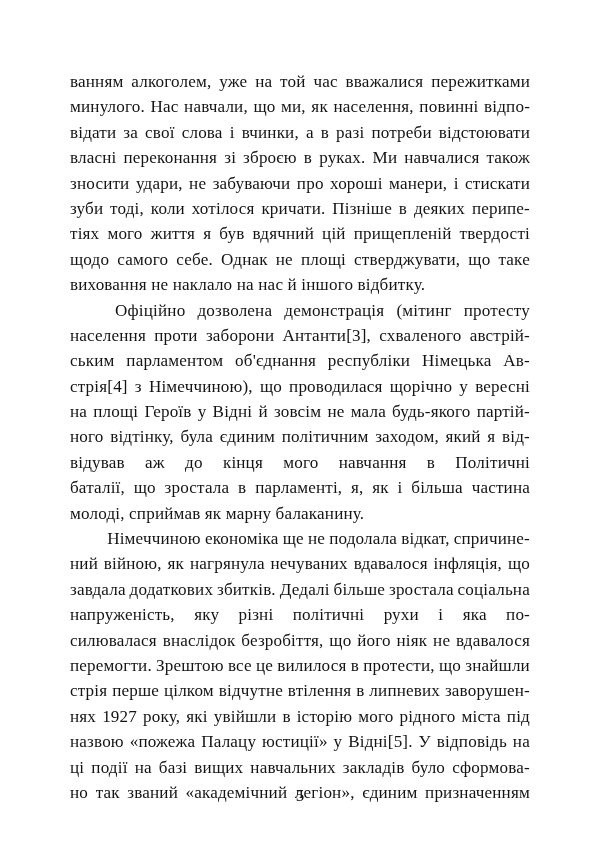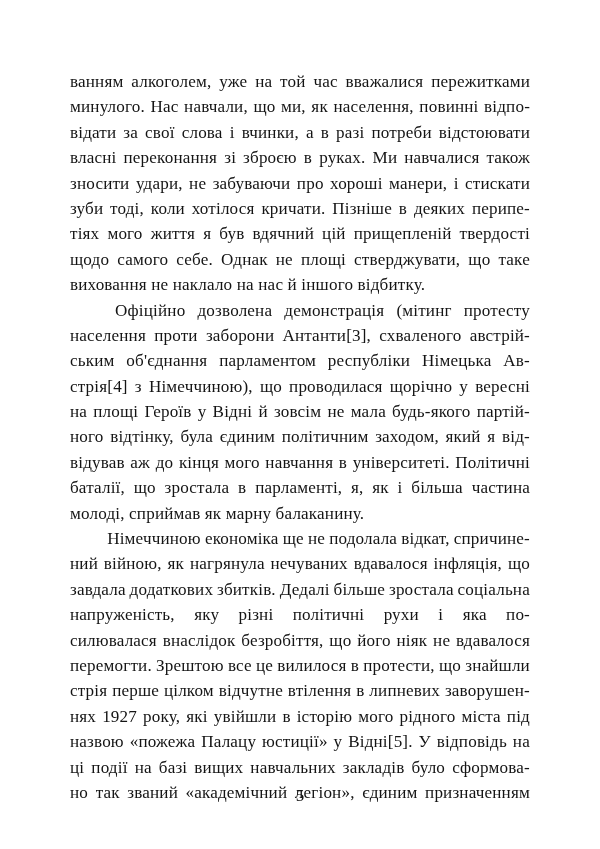--- a/index.html
+++ b/index.html
@@ -88,25 +88,25 @@
         <span class="line just"><span class="w">власні</span><span class="w">переконання</span><span class="w">зі</span><span class="w">зброєю</span><span class="w">в</span><span class="w">руках.</span><span class="w">Ми</span><span class="w">навчалися</span><span class="w">також</span></span>
         <span class="line just"><span class="w">зносити</span><span class="w">удари,</span><span class="w">не</span><span class="w">забуваючи</span><span class="w">про</span><span class="w">хороші</span><span class="w">манери,</span><span class="w">і</span><span class="w">стискати</span></span>
         <span class="line just"><span class="w">зуби</span><span class="w">тоді,</span><span class="w">коли</span><span class="w">хотілося</span><span class="w">кричати.</span><span class="w">Пізніше</span><span class="w">в</span><span class="w">деяких</span><span class="w">перипе-</span></span>
         <span class="line just"><span class="w">тіях</span><span class="w">мого</span><span class="w">життя</span><span class="w">я</span><span class="w">був</span><span class="w">вдячний</span><span class="w">цій</span><span class="w">прищепленій</span><span class="w">твердості</span></span>
         <span class="line just"><span class="w">щодо</span><span class="w">самого</span><span class="w">себе.</span><span class="w">Однак</span><span class="w">не</span><span class="w">площі</span><span class="w">стверджувати,</span><span class="w">що</span><span class="w">таке</span></span>
         <span class="line last"><span>виховання не наклало на нас й іншого відбитку.</span></span>
       </p>
       <p class="para">
         <span class="line just"><span class="indent"></span><span class="w">Офіційно</span><span class="w">дозволена</span><span class="w">демонстрація</span><span class="w">(мітинг</span><span class="w">протесту</span></span>
         <span class="line just"><span class="w">населення</span><span class="w">проти</span><span class="w">заборони</span><span class="w">Антанти[3],</span><span class="w">схваленого</span><span class="w">австрій-</span></span>
-        <span class="line just"><span class="w">ським</span><span class="w">об'єднання</span><span class="w">парламентом</span><span class="w">республіки</span><span class="w">Німецька</span><span class="w">Ав-</span></span>
+        <span class="line just"><span class="w">ським</span><span class="w">парламентом</span><span class="w">об'єднання</span><span class="w">республіки</span><span class="w">Німецька</span><span class="w">Ав-</span></span>
         <span class="line just"><span class="w">стрія[4]</span><span class="w">з</span><span class="w">Німеччиною),</span><span class="w">що</span><span class="w">проводилася</span><span class="w">щорічно</span><span class="w">у</span><span class="w">вересні</span></span>
         <span class="line just"><span class="w">на</span><span class="w">площі</span><span class="w">Героїв</span><span class="w">у</span><span class="w">Відні</span><span class="w">й</span><span class="w">зовсім</span><span class="w">не</span><span class="w">мала</span><span class="w">будь-якого</span><span class="w">партій-</span></span>
         <span class="line just"><span class="w">ного</span><span class="w">відтінку,</span><span class="w">була</span><span class="w">єдиним</span><span class="w">політичним</span><span class="w">заходом,</span><span class="w">який</span><span class="w">я</span><span class="w">від-</span></span>
-        <span class="line just"><span class="w">відував</span><span class="w">аж</span><span class="w">до</span><span class="w">кінця</span><span class="w">мого</span><span class="w">навчання</span><span class="w">в</span><span class="w">університеті.</span><span class="w">Політичні</span></span>
+        <span class="line just"><span class="w">відував</span><span class="w">аж</span><span class="w">до</span><span class="w">кінця</span><span class="w">мого</span><span class="w">навчання</span><span class="w">в</span><span class="w">Політичні</span></span>
         <span class="line just"><span class="w">баталії,</span><span class="w">що</span><span class="w">зростала</span><span class="w">в</span><span class="w">парламенті,</span><span class="w">я,</span><span class="w">як</span><span class="w">і</span><span class="w">більша</span><span class="w">частина</span></span>
         <span class="line last"><span>молоді, сприймав як марну балаканину.</span></span>
       </p>
       <p class="para">
         <span class="line just"><span class="indent"></span><span class="w">Німеччиною</span><span class="w">економіка</span><span class="w">ще</span><span class="w">не</span><span class="w">подолала</span><span class="w">відкат,</span><span class="w">спричине-</span></span>
         <span class="line just"><span class="w">ний</span><span class="w">війною,</span><span class="w">як</span><span class="w">нагрянула</span><span class="w">нечуваних</span><span class="w">вдавалося</span><span class="w">інфляція,</span><span class="w">що</span></span>
         <span class="line just"><span class="w">завдала</span><span class="w">додаткових</span><span class="w">збитків.</span><span class="w">Дедалі</span><span class="w">більше</span><span class="w">зростала</span><span class="w">соціальна</span></span>
         <span class="line just"><span class="w">напруженість,</span><span class="w">яку</span><span class="w">різні</span><span class="w">політичні</span><span class="w">рухи</span><span class="w">і</span><span class="w">яка</span><span class="w">по-</span></span>
         <span class="line just"><span class="w">силювалася</span><span class="w">внаслідок</span><span class="w">безробіття,</span><span class="w">що</span><span class="w">його</span><span class="w">ніяк</span><span class="w">не</span><span class="w">вдавалося</span></span>
         <span class="line just"><span class="w">перемогти.</span><span class="w">Зрештою</span><span class="w">все</span><span class="w">це</span><span class="w">вилилося</span><span class="w">в</span><span class="w">протести,</span><span class="w">що</span><span class="w">знайшли</span></span>

